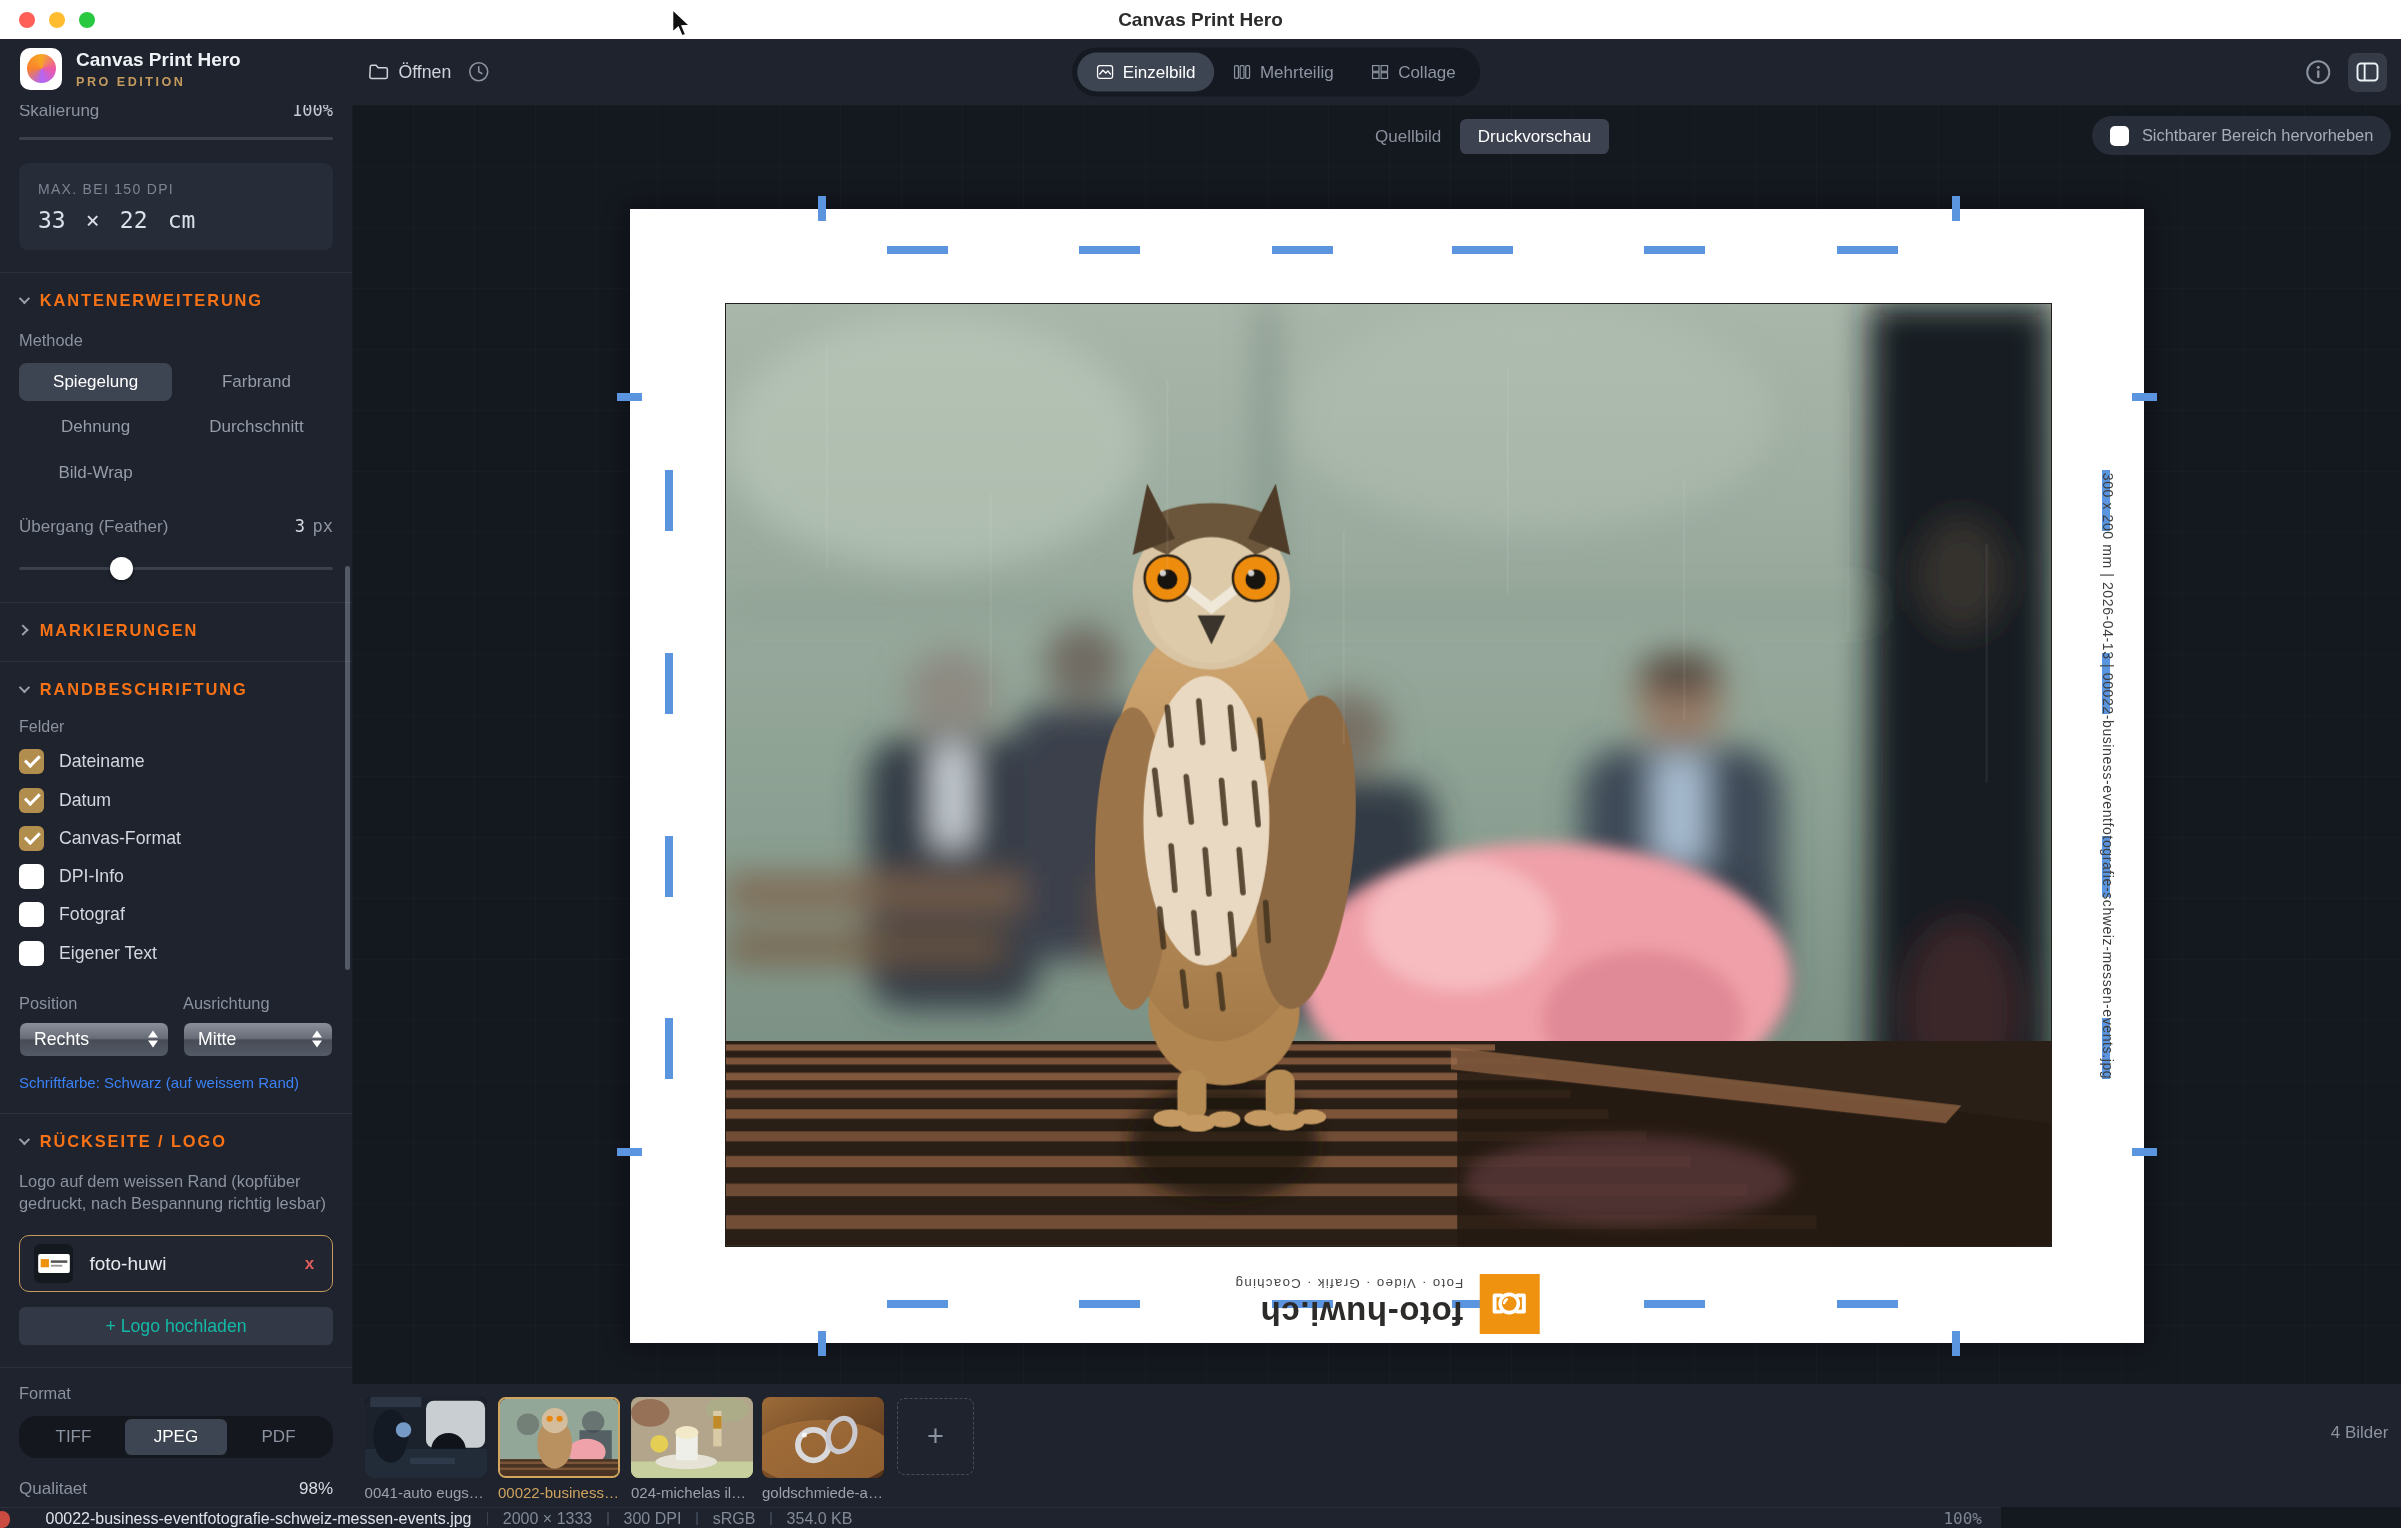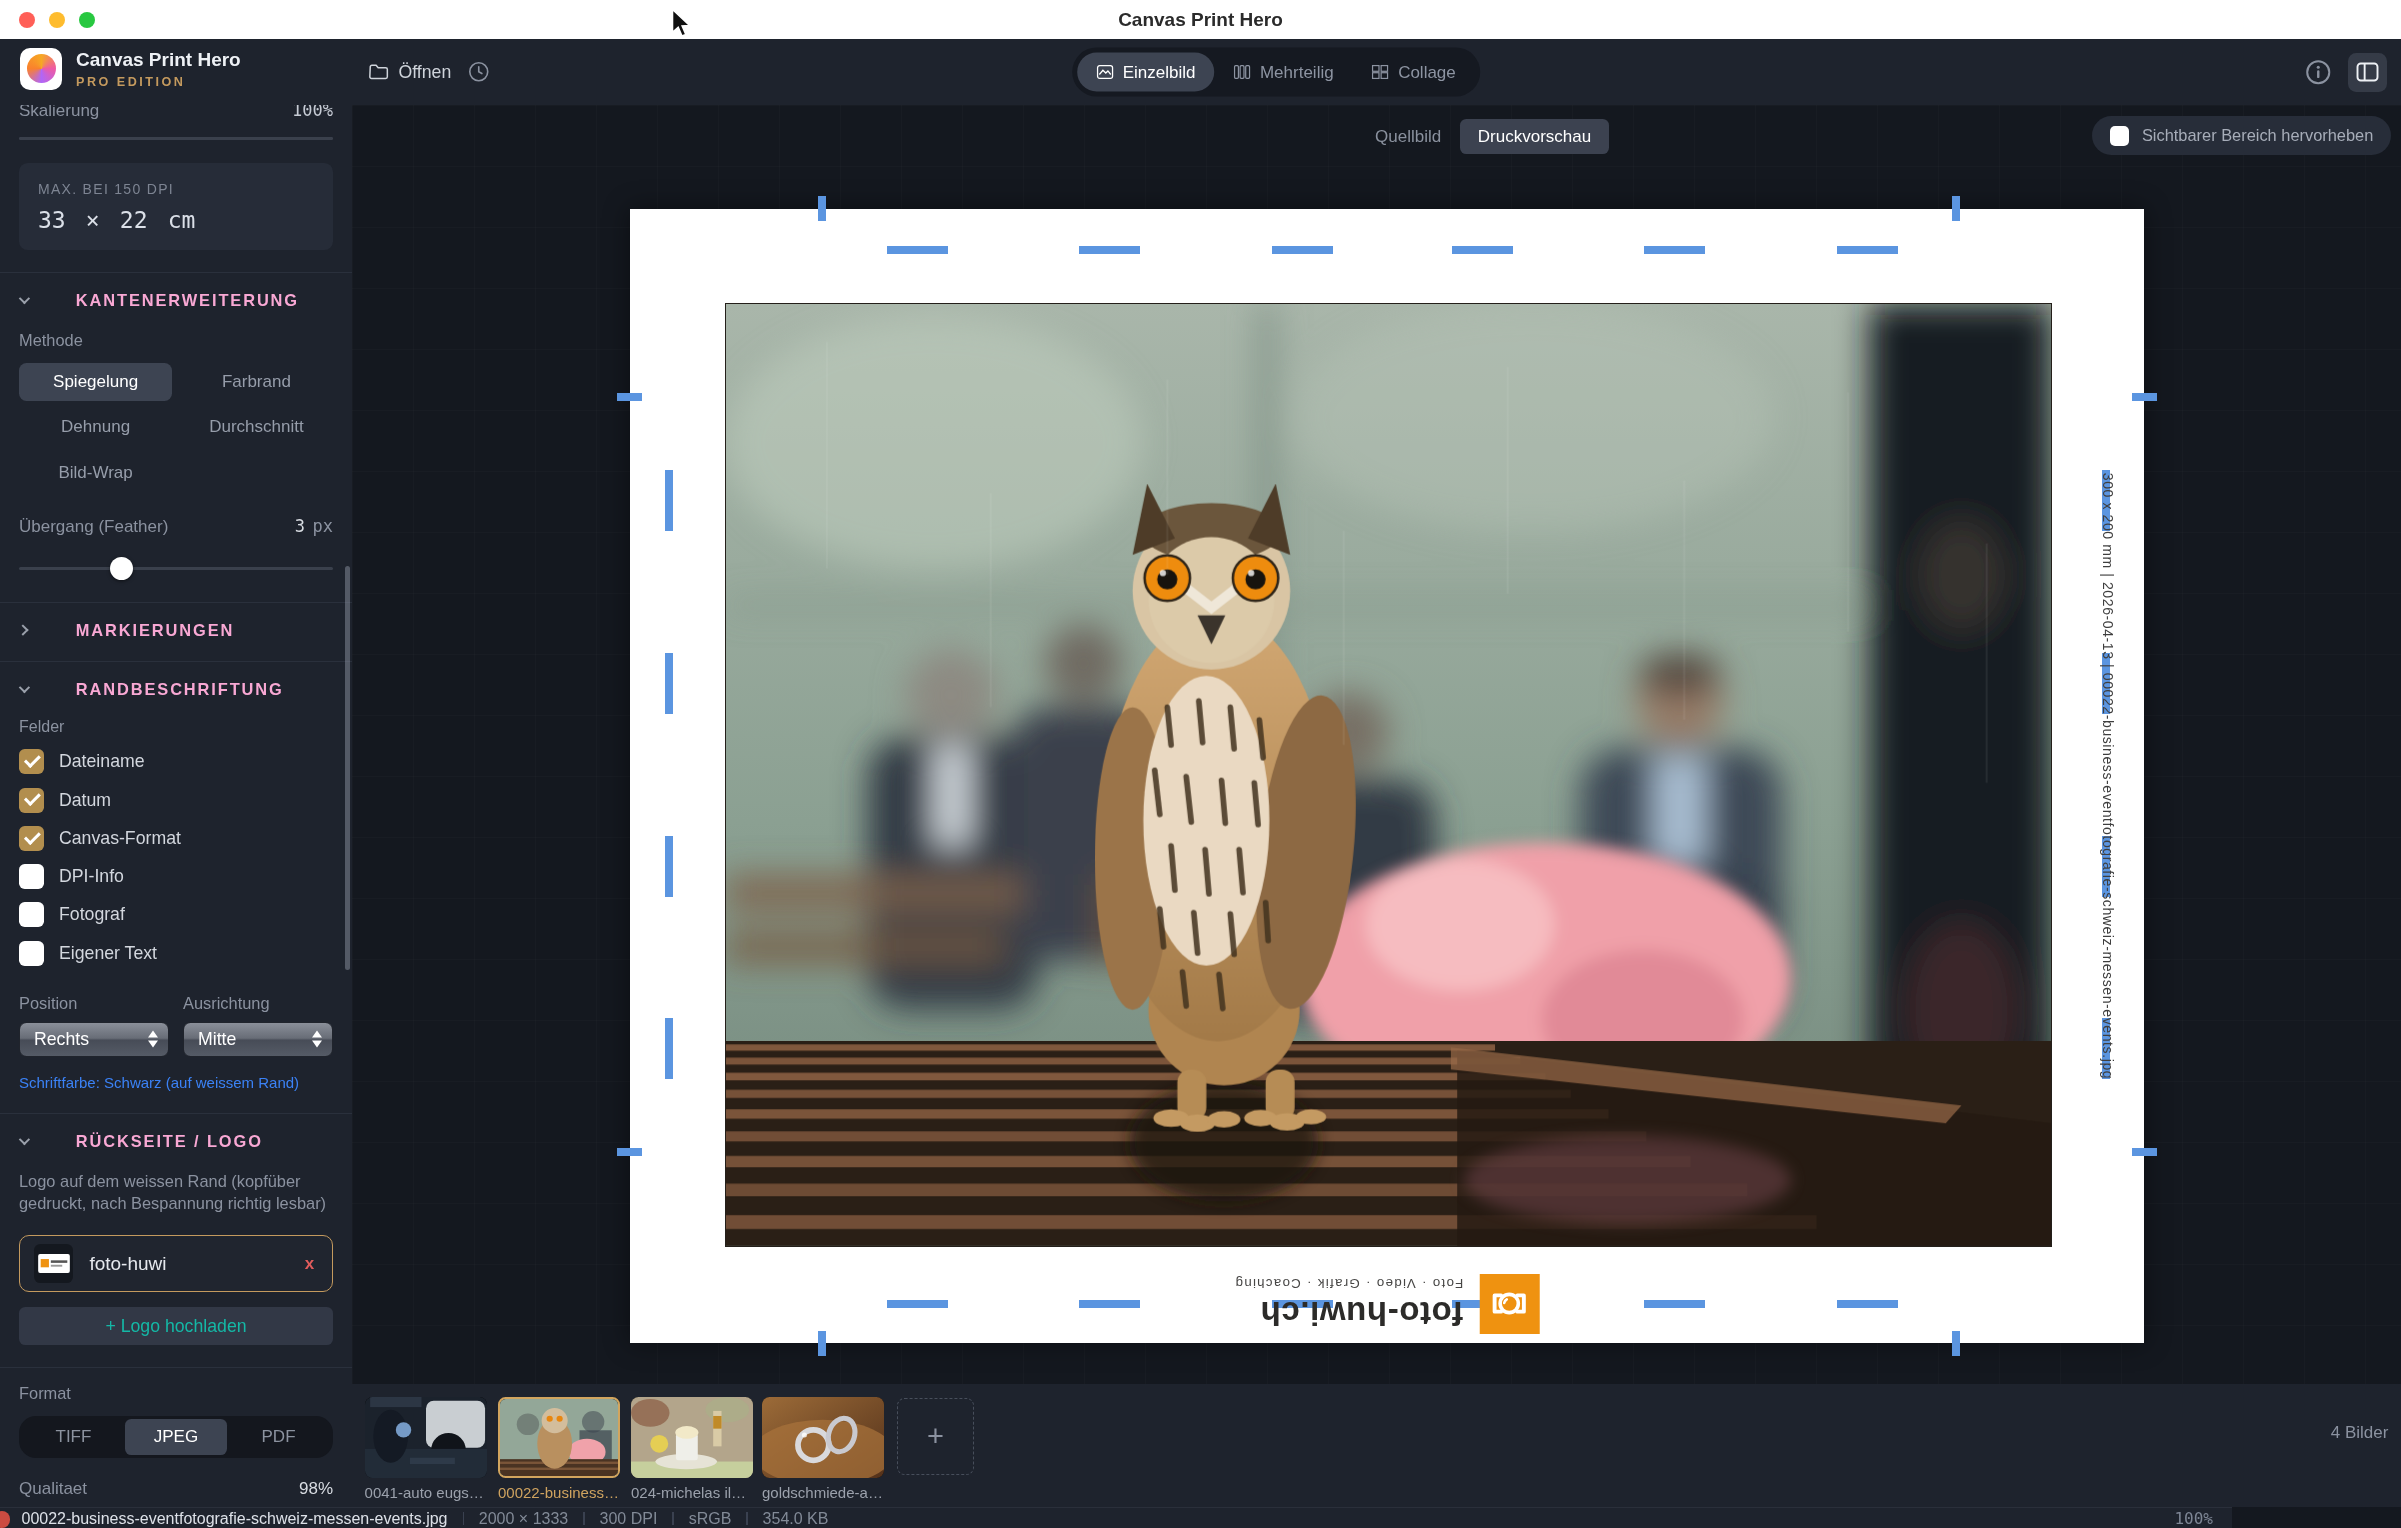--- a/index.html
+++ b/index.html
@@ -41,21 +41,21 @@
   .sb-row { display:flex; justify-content:space-between; align-items:baseline; }
   .lab { font-size:17px; color:#8b92a0; }
   .val { font-size:17px; color:#c6cbd4; }
   .scaling-row { margin-top:-5px; }
   .track-line { margin-top:16.4px; height:2.5px; background:#3a404c; border-radius:1.3px; }
   .dpi-card { margin-top:23px; background:#262c38; border-radius:8.8px; padding:17.7px 19px; }
   .dpi-label { font-size:14px; letter-spacing:1.3px; color:#7d8492; }
   .dpi-value { margin-top:10px; font-size:23px; color:#dbe0e8; word-spacing:6.3px; }
   .divider { height:1.3px; background:#2a303c; margin:21.5px -19px 0; }
   .sec-head { margin-top:17.7px; display:flex; align-items:center; gap:12.6px; }
-  .sec-head span.t { font-size:16.4px; font-weight:700; letter-spacing:1.9px; color:#f9a8d4;margin-left:36px; }
+  .sec-head span.t { font-size:16.4px; font-weight:700; letter-spacing:1.9px; color:#f97316; }
   .chev { width:8.2px; height:8.2px; border-right:2.5px solid #9aa0ab; border-bottom:2.5px solid #9aa0ab; flex:0 0 auto; }
   .chev.down { transform:rotate(45deg) translateY(-1.9px); }
   .chev.right { transform:rotate(-45deg); }
   .sub-lab { margin-top:21.5px; font-size:16.4px; color:#8b92a0; }
   .methods { margin-top:12.6px; display:grid; grid-template-columns:1fr 1fr; row-gap:7.6px; column-gap:7.6px; }
   .method { height:38px; display:flex; align-items:center; justify-content:center; border-radius:7.6px;
      font-size:17px; color:#969daa; }
   .method.active { background:#3d4452; color:#ffffff; }
   .feather-row { margin-top:24px; }
   .feather-val b { font-weight:400; color:#d8dce2; font-family:"DejaVu Sans Mono", monospace; font-size:17px; }
@@ -129,22 +129,22 @@
   .thumb.selected { border:2.5px solid #d2a55e; }
   .thumb svg { width:100%; height:100%; display:block; }
   .th-lab { position:absolute; top:100px; width:122px; font-size:15px; color:#9ba1ac;
     white-space:nowrap; overflow:hidden; text-overflow:ellipsis; }
   .th-lab.selected { color:#cfa35f; }
   .add-box { position:absolute; left:545px; top:14px; width:77px; height:77px; border:1.9px dashed #474e5b;
     border-radius:7.6px; display:flex; align-items:center; justify-content:center; font-size:29px; color:#8b92a0; }
   .count-lab { position:absolute; right:12.6px; top:39px; font-size:17px; color:#8b92a0; }
 
   
-  #statusbar { position:absolute; left:0; bottom:0; width:2232px; height:22px; background:#1e232d;
-    border-top:0.6px solid #2a2f3a; display:flex; align-items:center; }
+  #statusbar { position:absolute; left:0; bottom:0; width:2001px; height:22px; background:#1e232d;
+    border-top:0.6px solid #2a2f3a; display:flex; align-items:center;padding-left:24px; }
   .st-left { display:flex; align-items:center; gap:15px; padding-left:21.5px; }
   .st-file { font-size:16px; color:#dde1e8; }
   .st-sep { width:1.3px; height:12.6px; background:#3a4150; }
   .st-item { font-size:16px; color:#828a97; }
   .st-zoom { position:absolute; right:19px; font-size:16px; color:#7e8695; }
   .red-dot { position:absolute; left:-6.3px; bottom:1.3px; width:16.4px; height:16.4px; border-radius:50%; background:#cc4b41; }
 </style>
 </head>
 <body>
 

